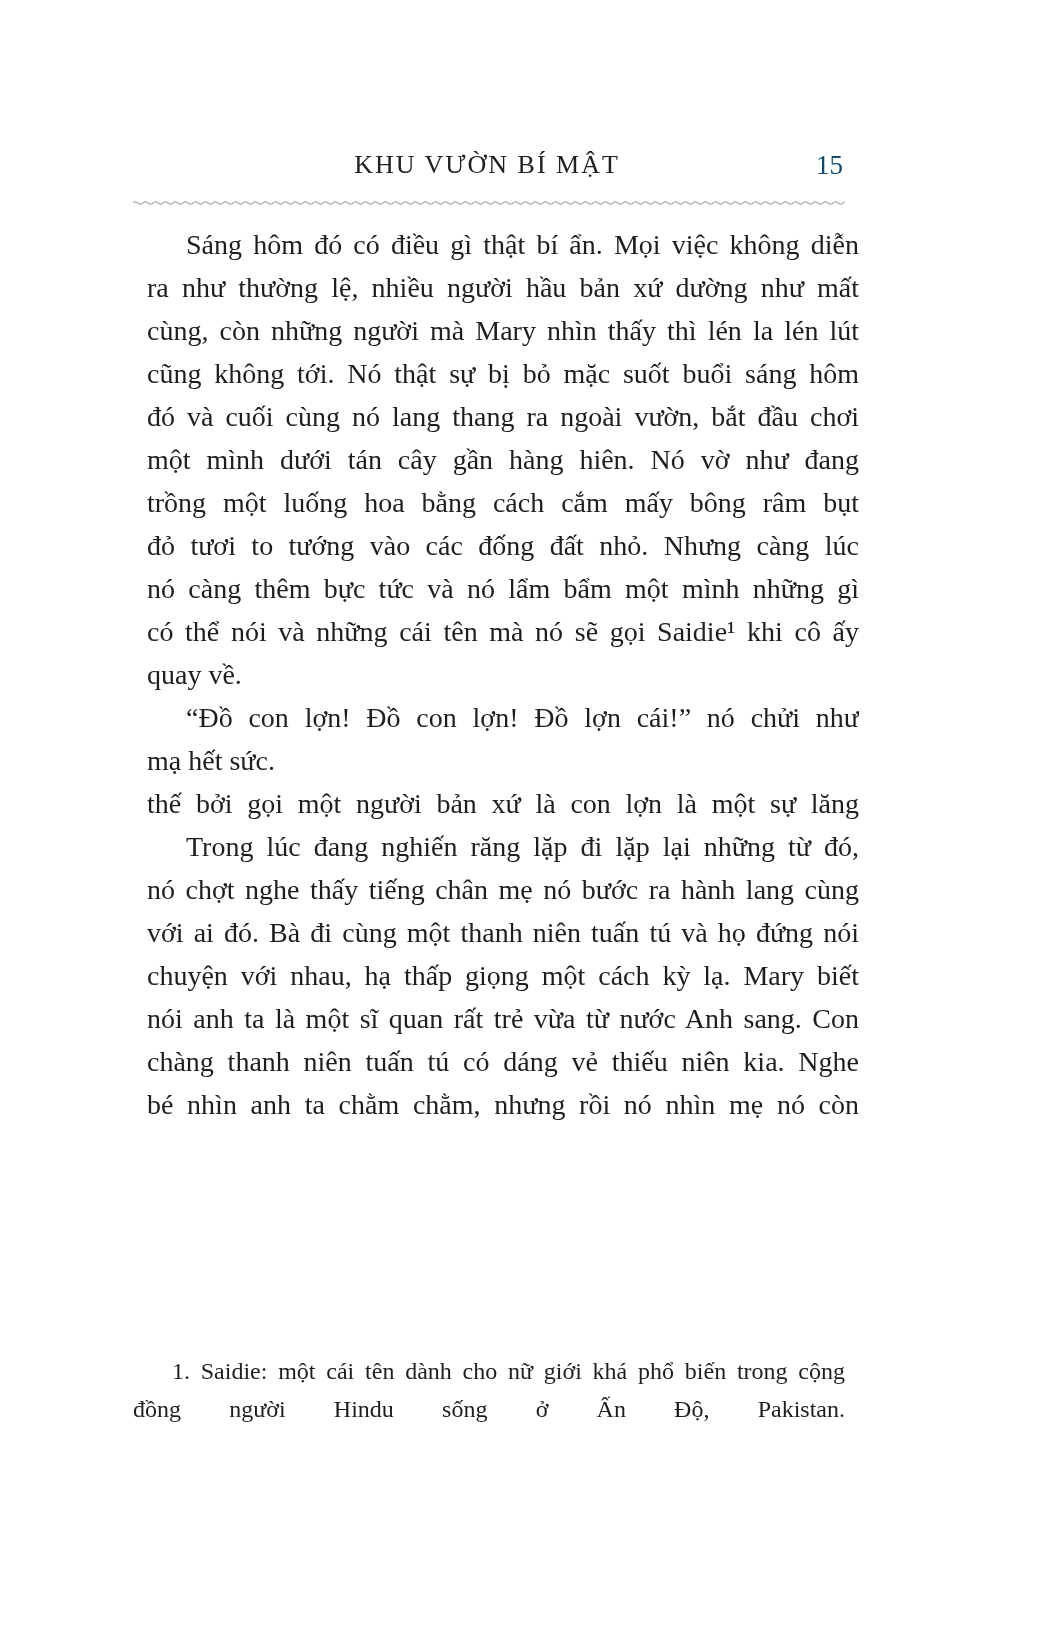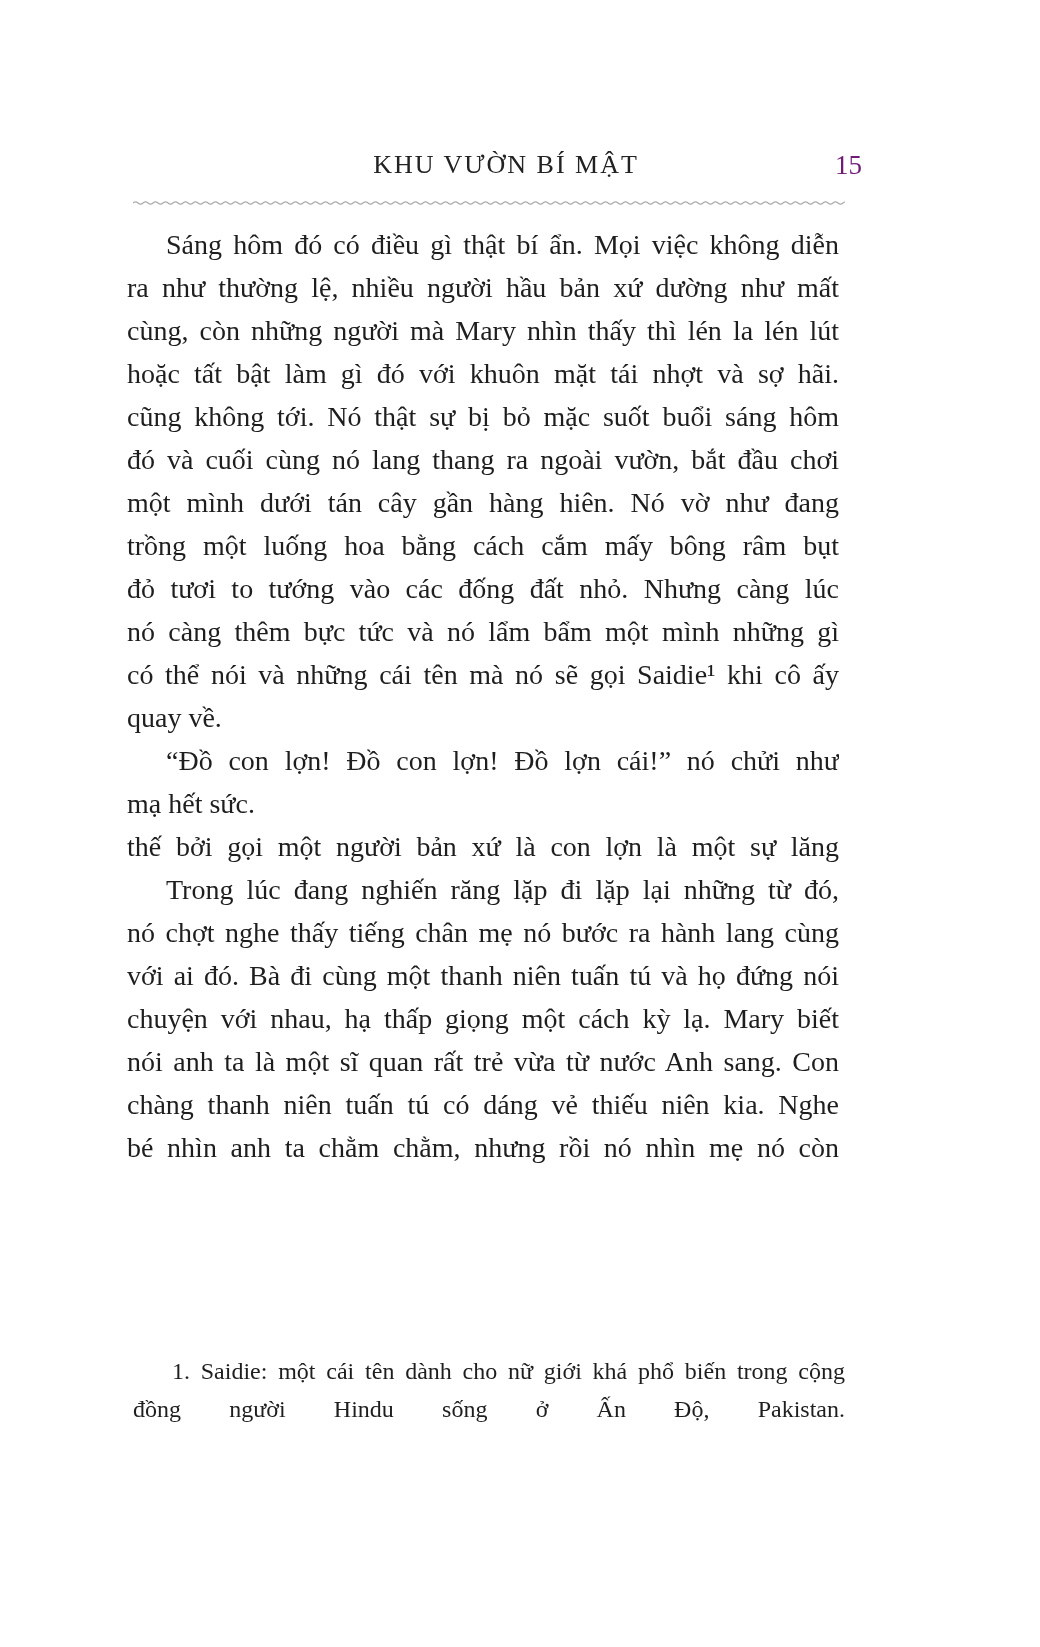--- a/index.html
+++ b/index.html
@@ -8,49 +8,49 @@
     width: 1040px;
     height: 1647px;
     background: #ffffff;
     font-family: "Liberation Serif", "DejaVu Serif", serif;
     color: #1e1e1e;
     overflow: hidden;
   }
   .header {
     position: absolute;
     top: 144px;
-    left: 150px;
+    left: 131px;
     width: 712px;
     height: 42px;
   }
   .running-title {
     text-align: center;
     font-size: 26px;
     letter-spacing: 2px;
     line-height: 42px;
     color: #222222;
   }
   .page-number {
     position: absolute;
     right: 0;
     top: 0;
     font-size: 27px;
     line-height: 42px;
-    color: #701a75;
+    color: #0c4a6e;
   }
   .divider {
     position: absolute;
     top: 198px;
     left: 133px;
     display: block;
   }
   .body-text {
     position: absolute;
     top: 223px;
-    left: 127px;
+    left: 147px;
     width: 712px;
     font-size: 28px;
   }
   .body-text .line {
     height: 43px;
     line-height: 43px;
     text-align: justify;
     text-align-last: justify;
     overflow: hidden;
   }
@@ -82,21 +82,20 @@
   </div>
 
   <svg class="divider" width="712" height="9" viewBox="0 0 712 9">
     <path fill="none" stroke-width="1.1" stroke="#ababab" d="M0 5 Q2.5 2.6 5 5 T10 5 Q12.5 2.6 15 5 T20 5 Q22.5 2.6 25 5 T30 5 Q32.5 2.6 35 5 T40 5 Q42.5 2.6 45 5 T50 5 Q52.5 2.6 55 5 T60 5 Q62.5 2.6 65 5 T70 5 Q72.5 2.6 75 5 T80 5 Q82.5 2.6 85 5 T90 5 Q92.5 2.6 95 5 T100 5 Q102.5 2.6 105 5 T110 5 Q112.5 2.6 115 5 T120 5 Q122.5 2.6 125 5 T130 5 Q132.5 2.6 135 5 T140 5 Q142.5 2.6 145 5 T150 5 Q152.5 2.6 155 5 T160 5 Q162.5 2.6 165 5 T170 5 Q172.5 2.6 175 5 T180 5 Q182.5 2.6 185 5 T190 5 Q192.5 2.6 195 5 T200 5 Q202.5 2.6 205 5 T210 5 Q212.5 2.6 215 5 T220 5 Q222.5 2.6 225 5 T230 5 Q232.5 2.6 235 5 T240 5 Q242.5 2.6 245 5 T250 5 Q252.5 2.6 255 5 T260 5 Q262.5 2.6 265 5 T270 5 Q272.5 2.6 275 5 T280 5 Q282.5 2.6 285 5 T290 5 Q292.5 2.6 295 5 T300 5 Q302.5 2.6 305 5 T310 5 Q312.5 2.6 315 5 T320 5 Q322.5 2.6 325 5 T330 5 Q332.5 2.6 335 5 T340 5 Q342.5 2.6 345 5 T350 5 Q352.5 2.6 355 5 T360 5 Q362.5 2.6 365 5 T370 5 Q372.5 2.6 375 5 T380 5 Q382.5 2.6 385 5 T390 5 Q392.5 2.6 395 5 T400 5 Q402.5 2.6 405 5 T410 5 Q412.5 2.6 415 5 T420 5 Q422.5 2.6 425 5 T430 5 Q432.5 2.6 435 5 T440 5 Q442.5 2.6 445 5 T450 5 Q452.5 2.6 455 5 T460 5 Q462.5 2.6 465 5 T470 5 Q472.5 2.6 475 5 T480 5 Q482.5 2.6 485 5 T490 5 Q492.5 2.6 495 5 T500 5 Q502.5 2.6 505 5 T510 5 Q512.5 2.6 515 5 T520 5 Q522.5 2.6 525 5 T530 5 Q532.5 2.6 535 5 T540 5 Q542.5 2.6 545 5 T550 5 Q552.5 2.6 555 5 T560 5 Q562.5 2.6 565 5 T570 5 Q572.5 2.6 575 5 T580 5 Q582.5 2.6 585 5 T590 5 Q592.5 2.6 595 5 T600 5 Q602.5 2.6 605 5 T610 5 Q612.5 2.6 615 5 T620 5 Q622.5 2.6 625 5 T630 5 Q632.5 2.6 635 5 T640 5 Q642.5 2.6 645 5 T650 5 Q652.5 2.6 655 5 T660 5 Q662.5 2.6 665 5 T670 5 Q672.5 2.6 675 5 T680 5 Q682.5 2.6 685 5 T690 5 Q692.5 2.6 695 5 T700 5 Q702.5 2.6 705 5 T710 5 Q712.5 2.6 715 5 T720 5"></path>
   </svg>
 
   <div class="body-text">
       <div class="line indent">Sáng hôm đó có điều gì thật bí ẩn. Mọi việc không diễn</div>
       <div class="line">ra như thường lệ, nhiều người hầu bản xứ dường như mất</div>
       <div class="line">cùng, còn những người mà Mary nhìn thấy thì lén la lén lút</div>
-      <div class="line">hoặc tất bật làm gì đó với khuôn mặt tái nhợt và sợ hãi.</div>
       <div class="line">cũng không tới. Nó thật sự bị bỏ mặc suốt buổi sáng hôm</div>
       <div class="line">đó và cuối cùng nó lang thang ra ngoài vườn, bắt đầu chơi</div>
       <div class="line">một mình dưới tán cây gần hàng hiên. Nó vờ như đang</div>
       <div class="line">trồng một luống hoa bằng cách cắm mấy bông râm bụt</div>
       <div class="line">đỏ tươi to tướng vào các đống đất nhỏ. Nhưng càng lúc</div>
       <div class="line">nó càng thêm bực tức và nó lẩm bẩm một mình những gì</div>
       <div class="line">có thể nói và những cái tên mà nó sẽ gọi Saidie¹ khi cô ấy</div>
       <div class="line last">quay về.</div>
       <div class="line indent">“Đồ con lợn! Đồ con lợn! Đồ lợn cái!” nó chửi như</div>
       <div class="line last">mạ hết sức.</div>

